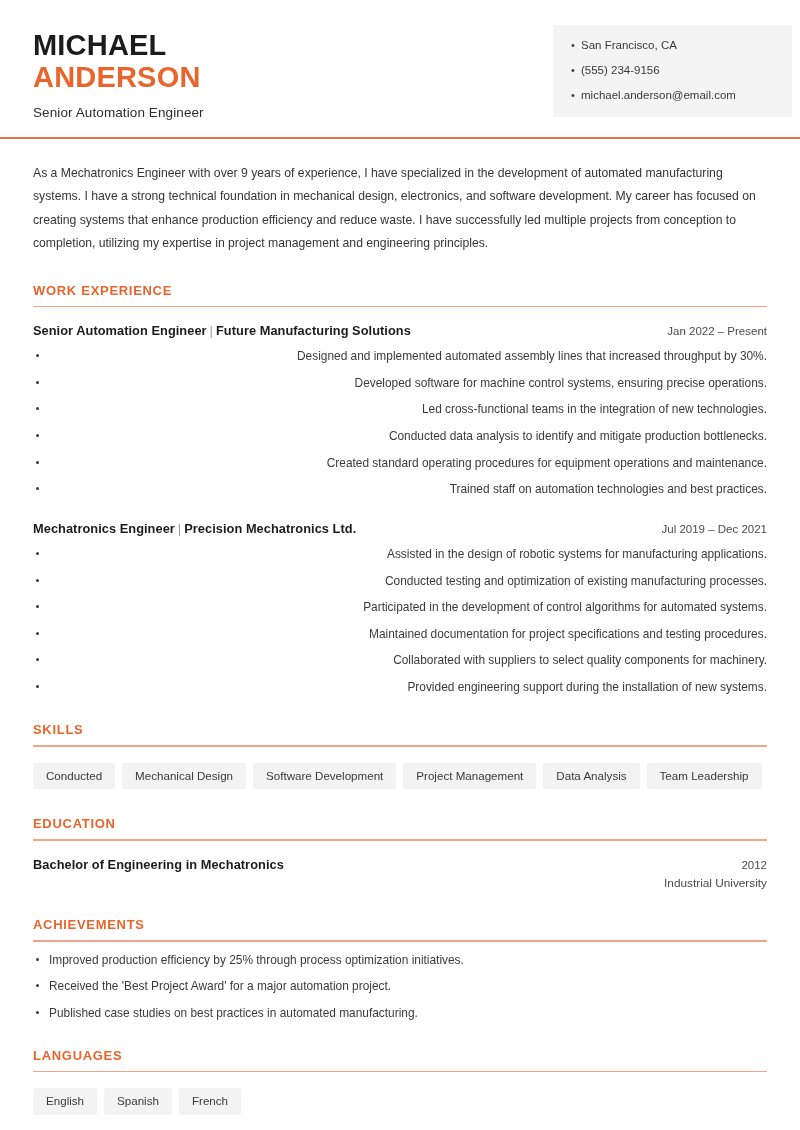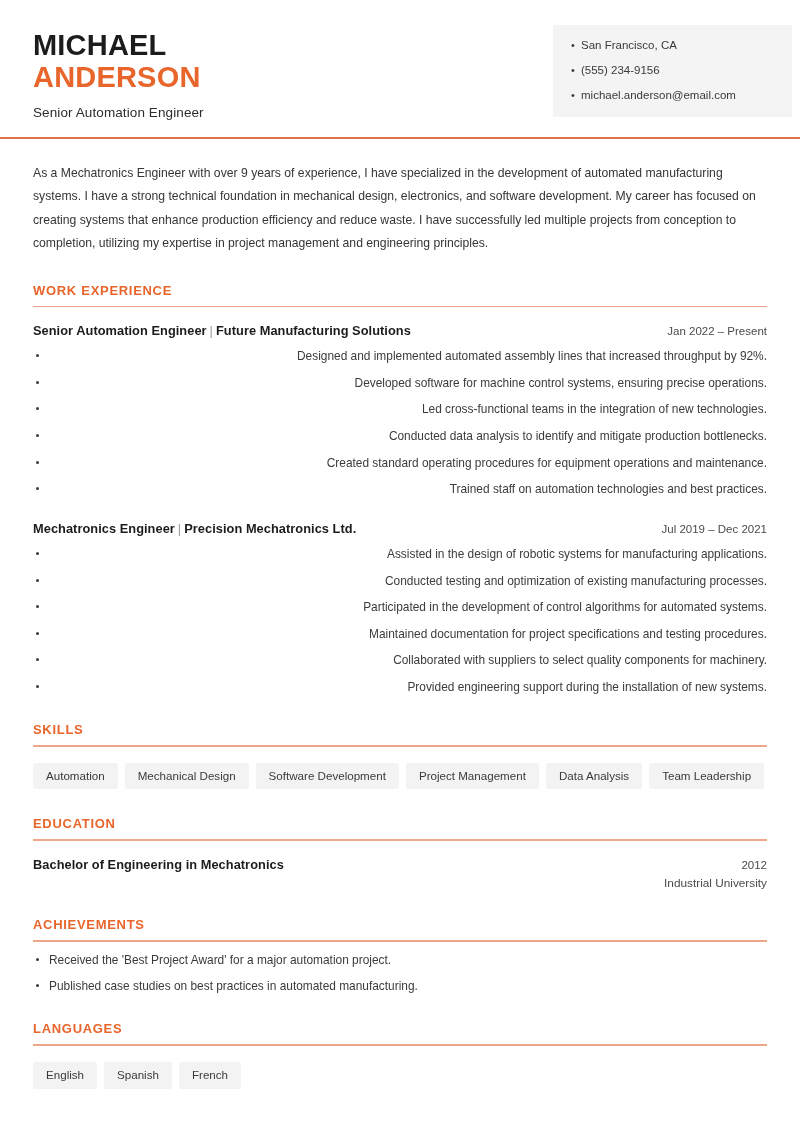--- a/index.html
+++ b/index.html
@@ -244,21 +244,21 @@
       <div class="section-rule"></div>
 
       <div class="entry">
         <div class="entry-head">
           <div class="entry-title">
             <span>Senior Automation Engineer</span><span class="sep">|</span><span>Future Manufacturing Solutions</span>
           </div>
           <div class="entry-date">Jan 2022 – Present</div>
         </div>
         <ul class="bullets">
-          <li>Designed and implemented automated assembly lines that increased throughput by 92%.</li>
+          <li>Designed and implemented automated assembly lines that increased throughput by 30%.</li>
           <li>Developed software for machine control systems, ensuring precise operations.</li>
           <li>Led cross-functional teams in the integration of new technologies.</li>
           <li>Conducted data analysis to identify and mitigate production bottlenecks.</li>
           <li>Created standard operating procedures for equipment operations and maintenance.</li>
           <li>Trained staff on automation technologies and best practices.</li>
         </ul>
       </div>
 
       <div class="entry">
         <div class="entry-head">
@@ -275,21 +275,21 @@
           <li>Collaborated with suppliers to select quality components for machinery.</li>
           <li>Provided engineering support during the installation of new systems.</li>
         </ul>
       </div>
     </div>
 
     <div class="section">
       <div class="section-title">SKILLS</div>
       <div class="section-rule"></div>
       <div class="chips">
-        <span class="chip">Automation</span>
+        <span class="chip">Conducted</span>
         <span class="chip">Mechanical Design</span>
         <span class="chip">Software Development</span>
         <span class="chip">Project Management</span>
         <span class="chip">Data Analysis</span>
         <span class="chip">Team Leadership</span>
       </div>
     </div>
 
     <div class="section">
       <div class="section-title">EDUCATION</div>
@@ -300,20 +300,21 @@
           <div class="entry-date">2012</div>
         </div>
         <div class="entry-sub">Industrial University</div>
       </div>
     </div>
 
     <div class="section">
       <div class="section-title">ACHIEVEMENTS</div>
       <div class="section-rule"></div>
       <ul class="bullets ach-list">
+        <li>Improved production efficiency by 25% through process optimization initiatives.</li>
         <li>Received the 'Best Project Award' for a major automation project.</li>
         <li>Published case studies on best practices in automated manufacturing.</li>
       </ul>
     </div>
 
     <div class="section">
       <div class="section-title">LANGUAGES</div>
       <div class="section-rule"></div>
       <div class="chips">
         <span class="chip">English</span>

